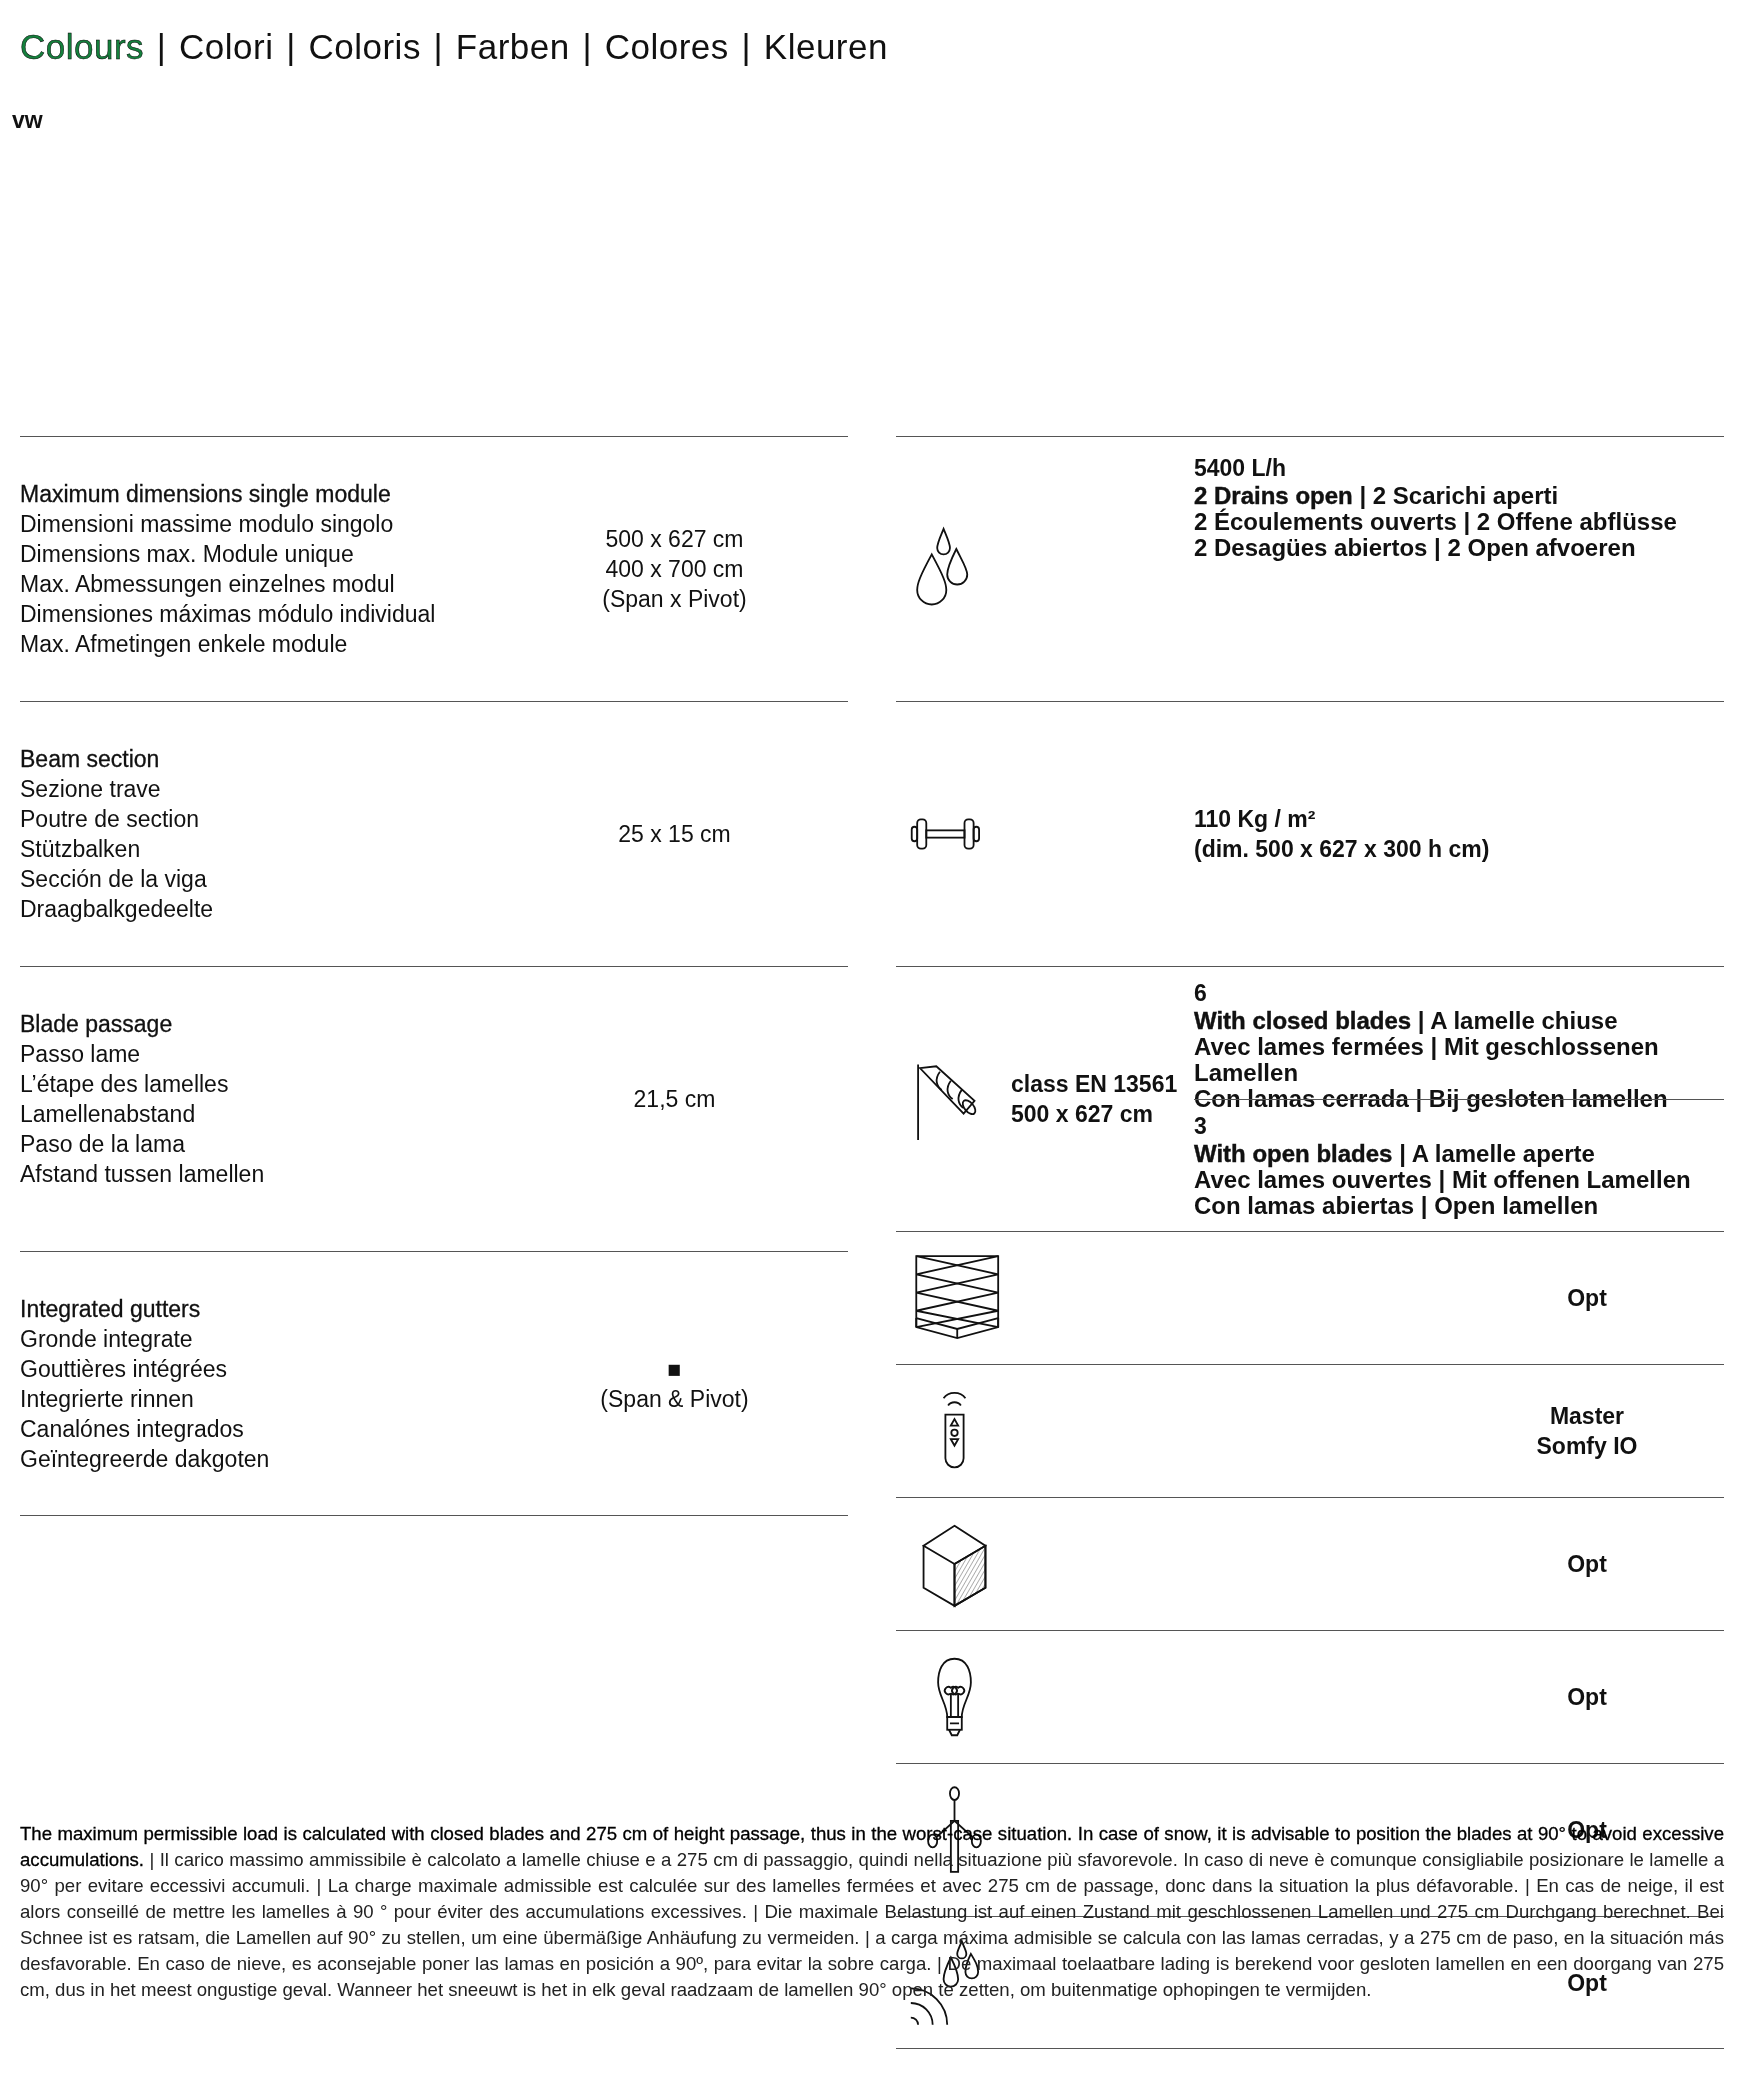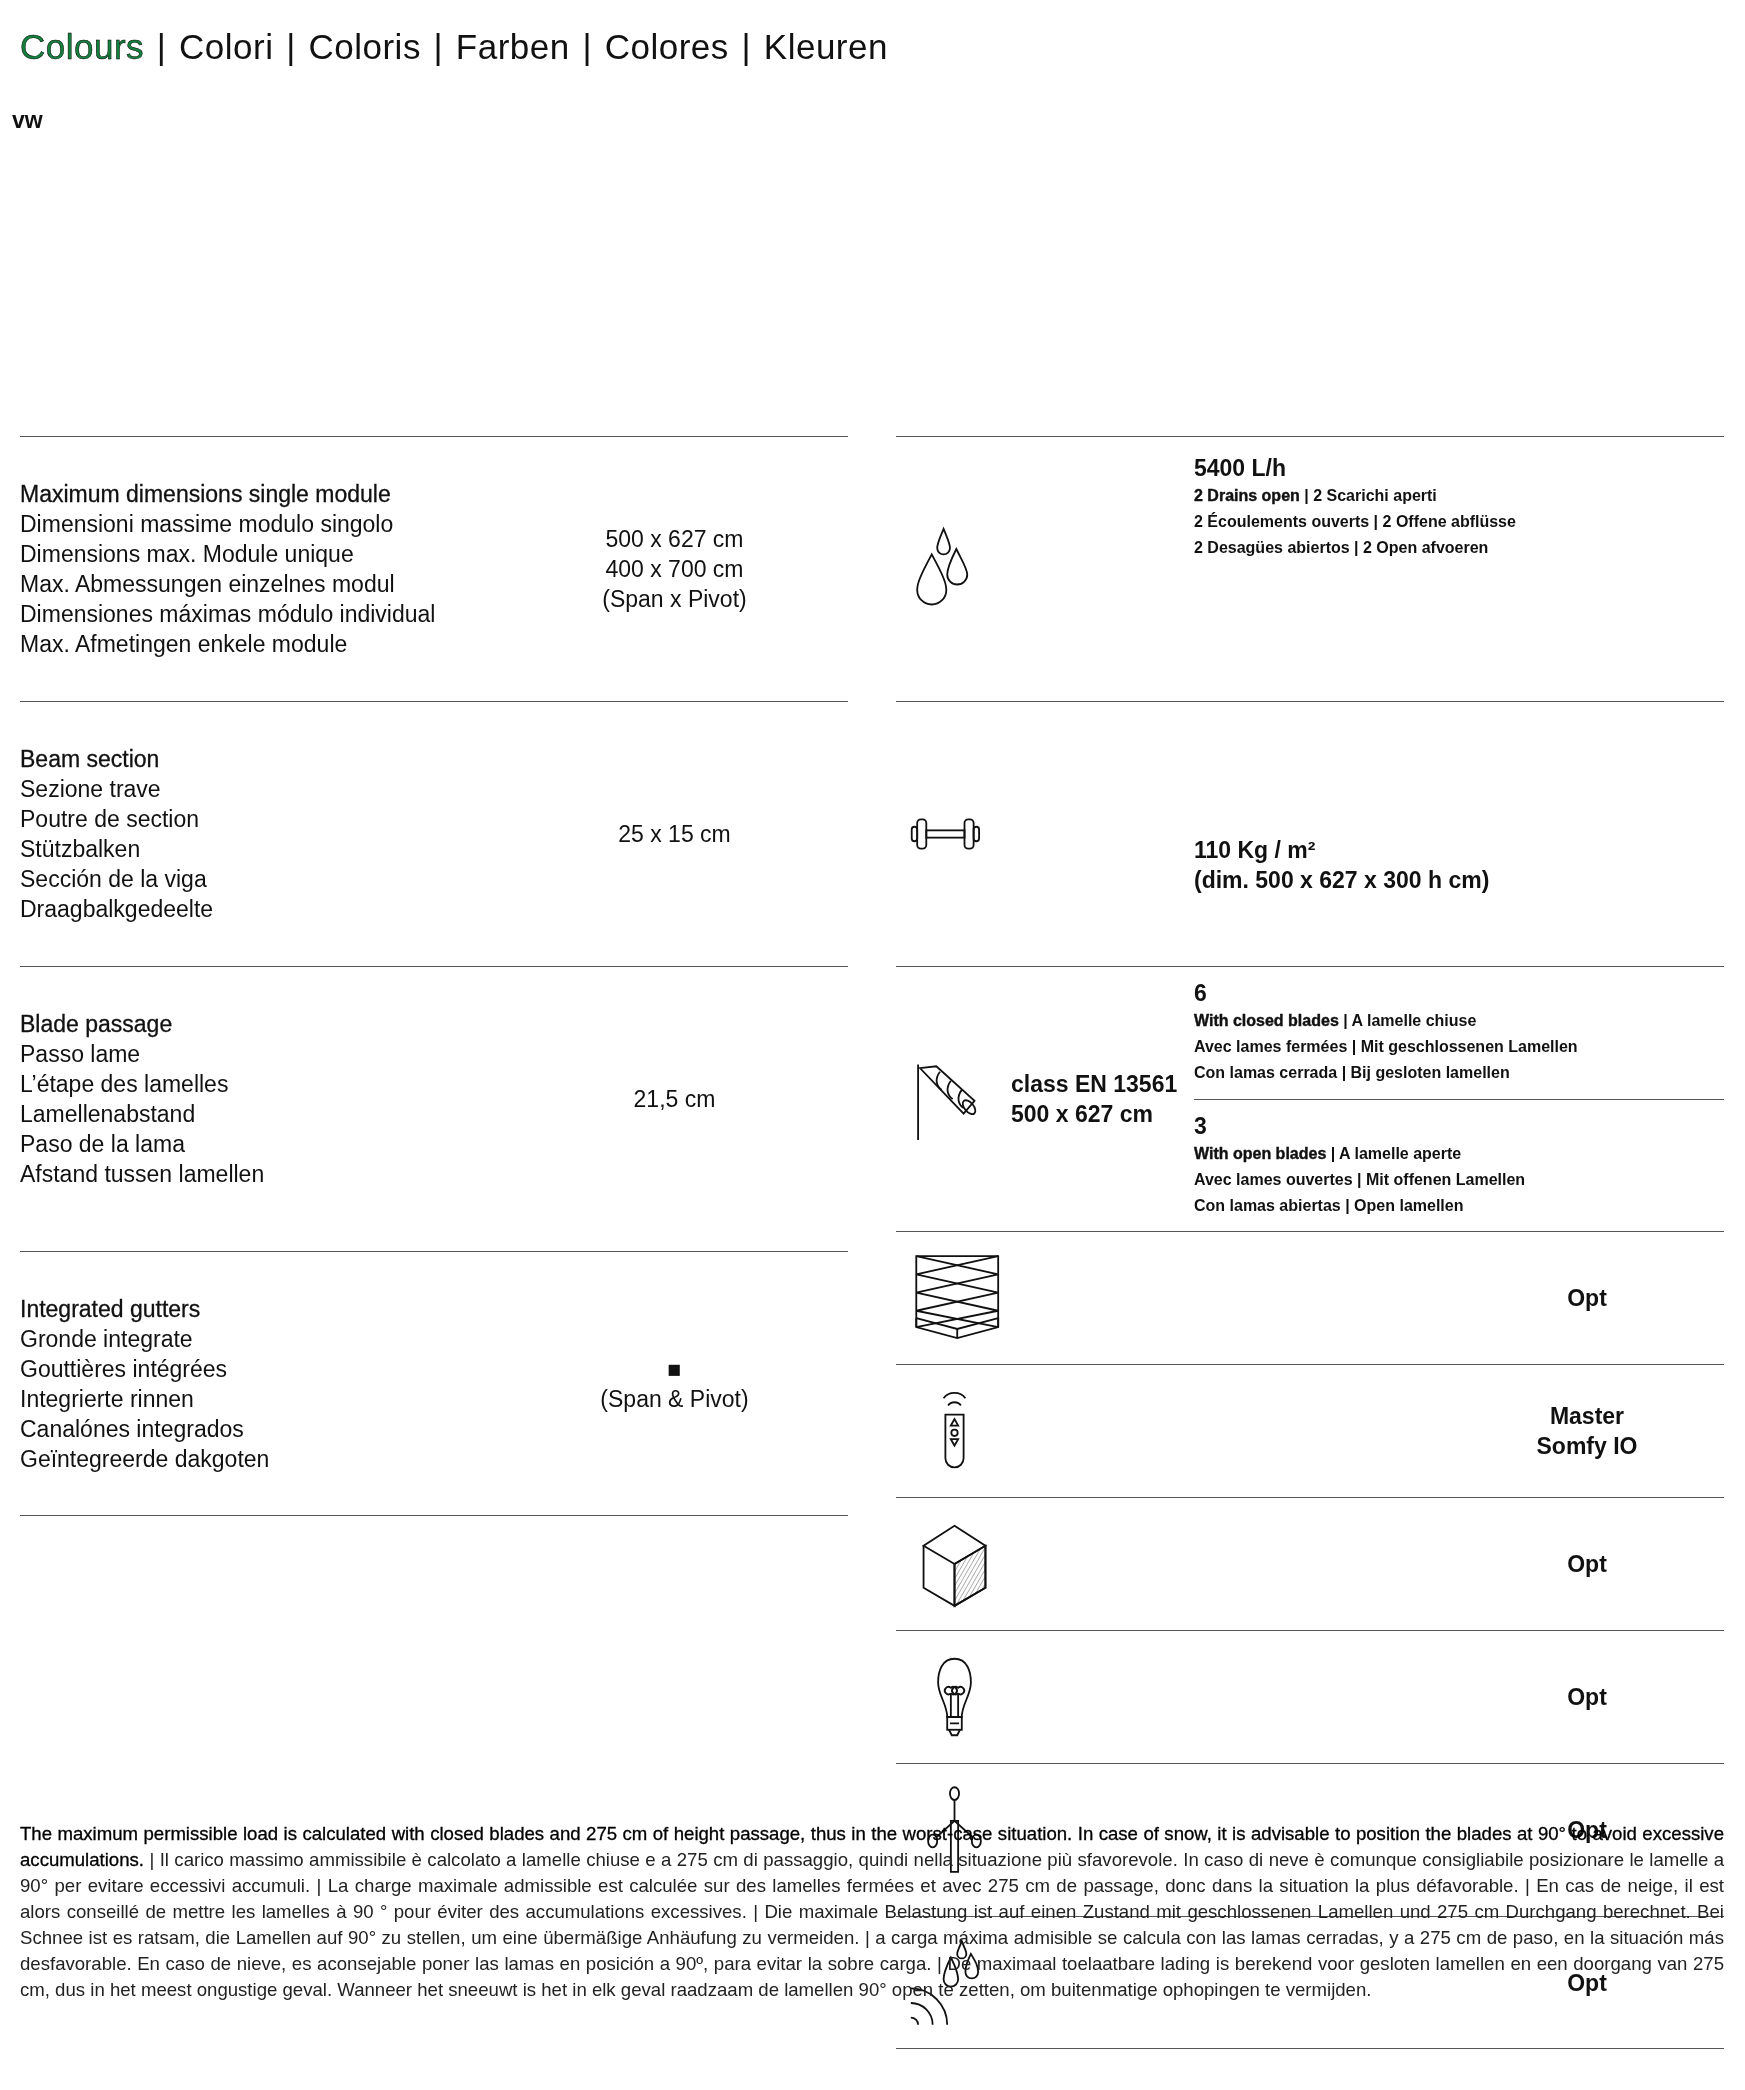--- a/index.html
+++ b/index.html
@@ -15,21 +15,21 @@
   .col.right { left: 896px; width: 828px; font-weight: bold; }
   .row { position: relative; height: 265px; border-top: 1.8px solid #555; }
   .row.last { border-bottom: 1.8px solid #555; margin-top: 20px; }
   .left .labels { position: absolute; left: 0; top: 50%; transform: translateY(-50%); font-size: 23px; line-height: 30px; }
   .left .labels .l0 { -webkit-text-stroke: 0.3px #111; }
   .left .value { position: absolute; left: 509px; width: 291px; top: 50%; transform: translateY(-50%); text-align: center; font-size: 23px; line-height: 30px; }
 
   .right .icon { position: absolute; left: 12.7px; top: 50%; transform: translateY(-50%); width: 91px; height: 91px; }
   .right .icon svg { width: 100%; height: 100%; }
   .right .text { position: absolute; left: 298px; font-size: 23px; line-height: 30px; }
-  .right .sub { font-size: 16px; line-height: 26px; }
+  .right .sub { font-size: 24px; line-height: 26px; }
   .right .opt { position: absolute; left: 582px; width: 218px; top: 50%; transform: translateY(-50%); text-align: center; font-size: 23px; line-height: 30px; }
   .b { -webkit-text-stroke: 0.4px #111; }
   .innerline { position: absolute; left: 298px; right: 0; top: 132px; border-top: 1.8px solid #555; }
   .wind-mid { position: absolute; left: 115px; top: 50%; transform: translateY(-50%); font-size: 23px; line-height: 30px; }
 
   .footnote { position: absolute; left: 20px; top: 1821px; width: 1704px; font-size: 18.6px; line-height: 26px; text-align: justify; color: #222; }
   .footnote .lead { color: #000; -webkit-text-stroke: 0.3px #000; }
 </style>
 </head>
 <body>
@@ -122,21 +122,21 @@
   <div class="row">
     <div class="icon">
       <svg viewBox="0 0 100 100" fill="none" stroke="#111" stroke-width="2">
         <rect x="3" y="42" width="6" height="16" rx="3"></rect>
         <rect x="9" y="34" width="10" height="32" rx="4"></rect>
         <rect x="19" y="46" width="42" height="8"></rect>
         <rect x="61" y="34" width="10" height="32" rx="4"></rect>
         <rect x="71" y="42" width="6" height="16" rx="3"></rect>
       </svg>
     </div>
-    <div class="text" style="top:50%; transform:translateY(-50%);margin-top:31px;">
+    <div class="text" style="top:50%; transform:translateY(-50%);">
       <div>110 Kg / m²</div>
       <div>(dim. 500 x 627 x 300 h cm)</div>
     </div>
   </div>
 
   <div class="row">
     <div class="icon">
       <svg viewBox="0 0 100 100" fill="none" stroke="#111" stroke-width="2">
         <line x1="10" y1="12" x2="10" y2="95"></line>
         <path d="M12 16 L30 14 L72 52 L60 66 Z"></path>

